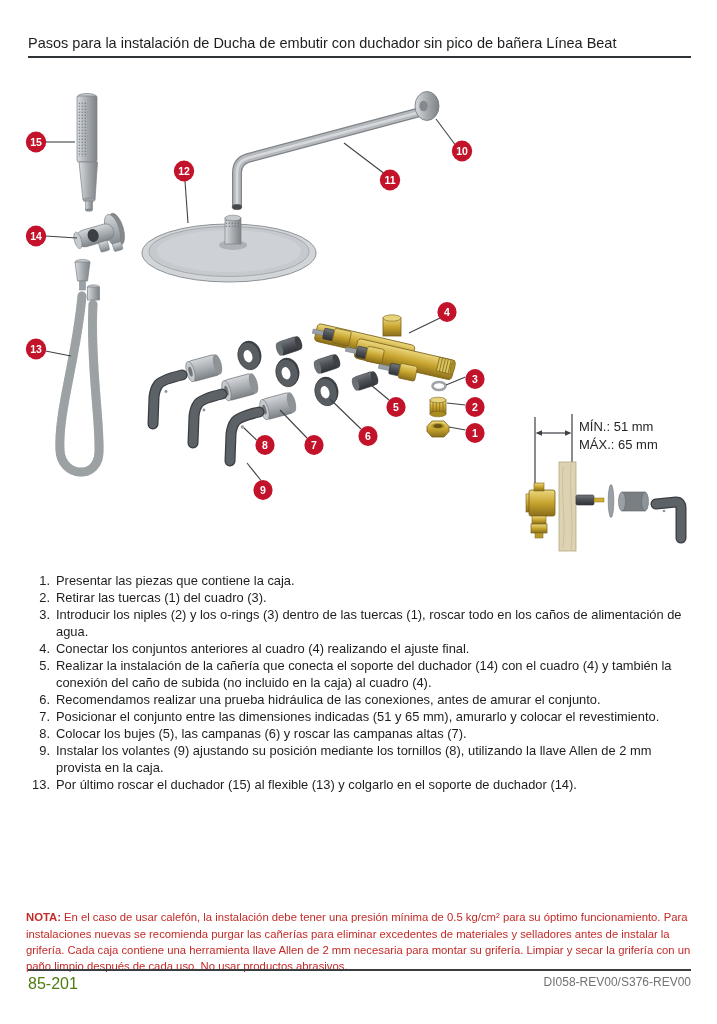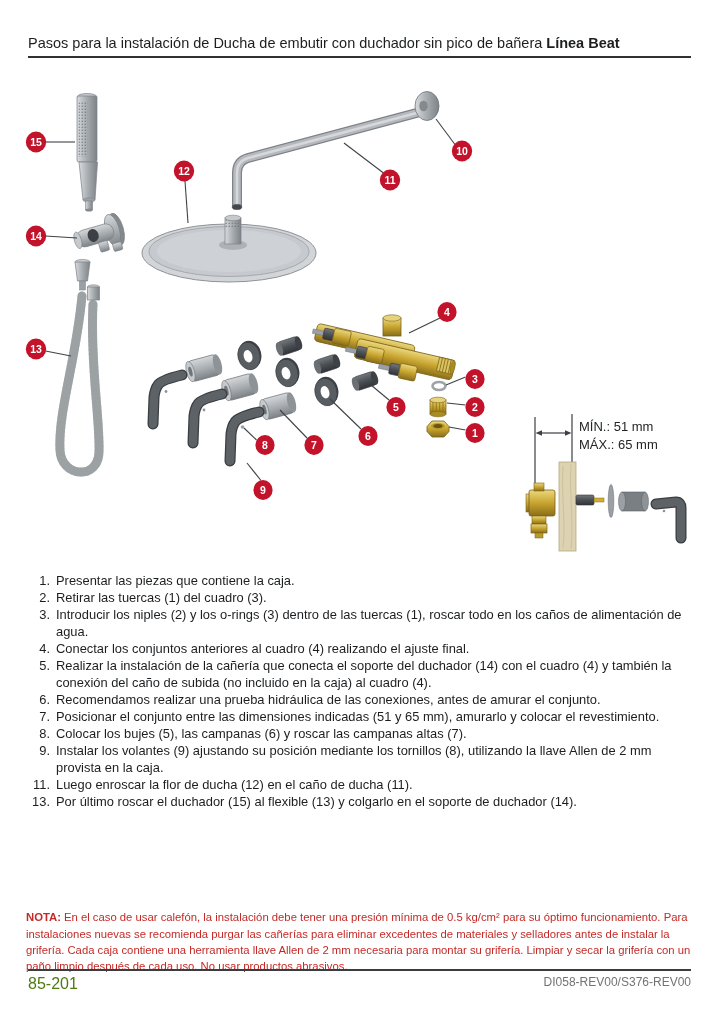--- a/index.html
+++ b/index.html
@@ -3,21 +3,21 @@
 <meta charset="utf-8">
 <style>
   html,body { margin:0; padding:0; background:#e8e8e8; }
   .page {
     position:relative; width:717px; height:1024px; margin:0 auto;
     background:#ffffff; font-family:"Liberation Sans", sans-serif; color:#1c1e20;
     overflow:hidden;
   }
   .title { position:absolute; left:28px; top:34px; width:665px; font-size:14.5px; line-height:18px;
            font-weight:normal; margin:0; color:#1c1e20; }
-  .title strong { font-weight:bold; }
+  .title strong { font-weight:normal; }
   .rule-top { position:absolute; left:28px; top:56px; width:663px; height:2px; background:#2f3235; }
 
   svg.diagram { position:absolute; left:0; top:0; font-family:"Liberation Sans", sans-serif; }
   svg .callout ellipse { fill:#c2132b; }
   svg .callout text { fill:#ffffff; font-size:10.5px; font-weight:bold; text-anchor:middle; }
   svg .dim-label { font-size:13px; fill:#232527; }
   svg .leader { stroke:#3f4347; stroke-width:1.1; }
 
   .steps { position:absolute; left:26px; top:572px; width:658px; margin:0; padding:0;
            list-style:none; font-size:12.9px; line-height:17px; color:#1c1e20; }
@@ -382,24 +382,20 @@
       </li>
     <li>
         <span class="num">8.</span>
         <span class="txt">Colocar los bujes (5), las campanas (6) y roscar las campanas altas (7).</span>
       </li>
     <li>
         <span class="num">9.</span>
         <span class="txt">Instalar los volantes (9) ajustando su posición mediante los tornillos (8), utilizando la llave Allen de 2 mm provista en la caja.</span>
       </li>
     <li>
-        <span class="num">11.</span>
-        <span class="txt">Luego enroscar la flor de ducha (12) en el caño de ducha (11).</span>
-      </li>
-    <li>
         <span class="num">13.</span>
         <span class="txt">Por último roscar el duchador (15) al flexible (13) y colgarlo en el soporte de duchador (14).</span>
       </li>
   </ol>
 
   <p class="note"><span class="note-label">NOTA:</span><span>En el caso de usar calefón, la instalación debe tener una presión mínima de 0.5 kg/cm² para su óptimo funcionamiento. Para instalaciones nuevas se recomienda purgar las cañerías para eliminar excedentes de materiales y selladores antes de instalar la grifería. Cada caja contiene una herramienta llave Allen de 2 mm necesaria para montar su grifería. Limpiar y secar la grifería con un paño limpio después de cada uso. No usar productos abrasivos.</span></p>
 
   <div class="footer-rule"></div>
   <span class="footer-left">85-201</span>
   <span class="footer-right">DI058-REV00/S376-REV00</span>

